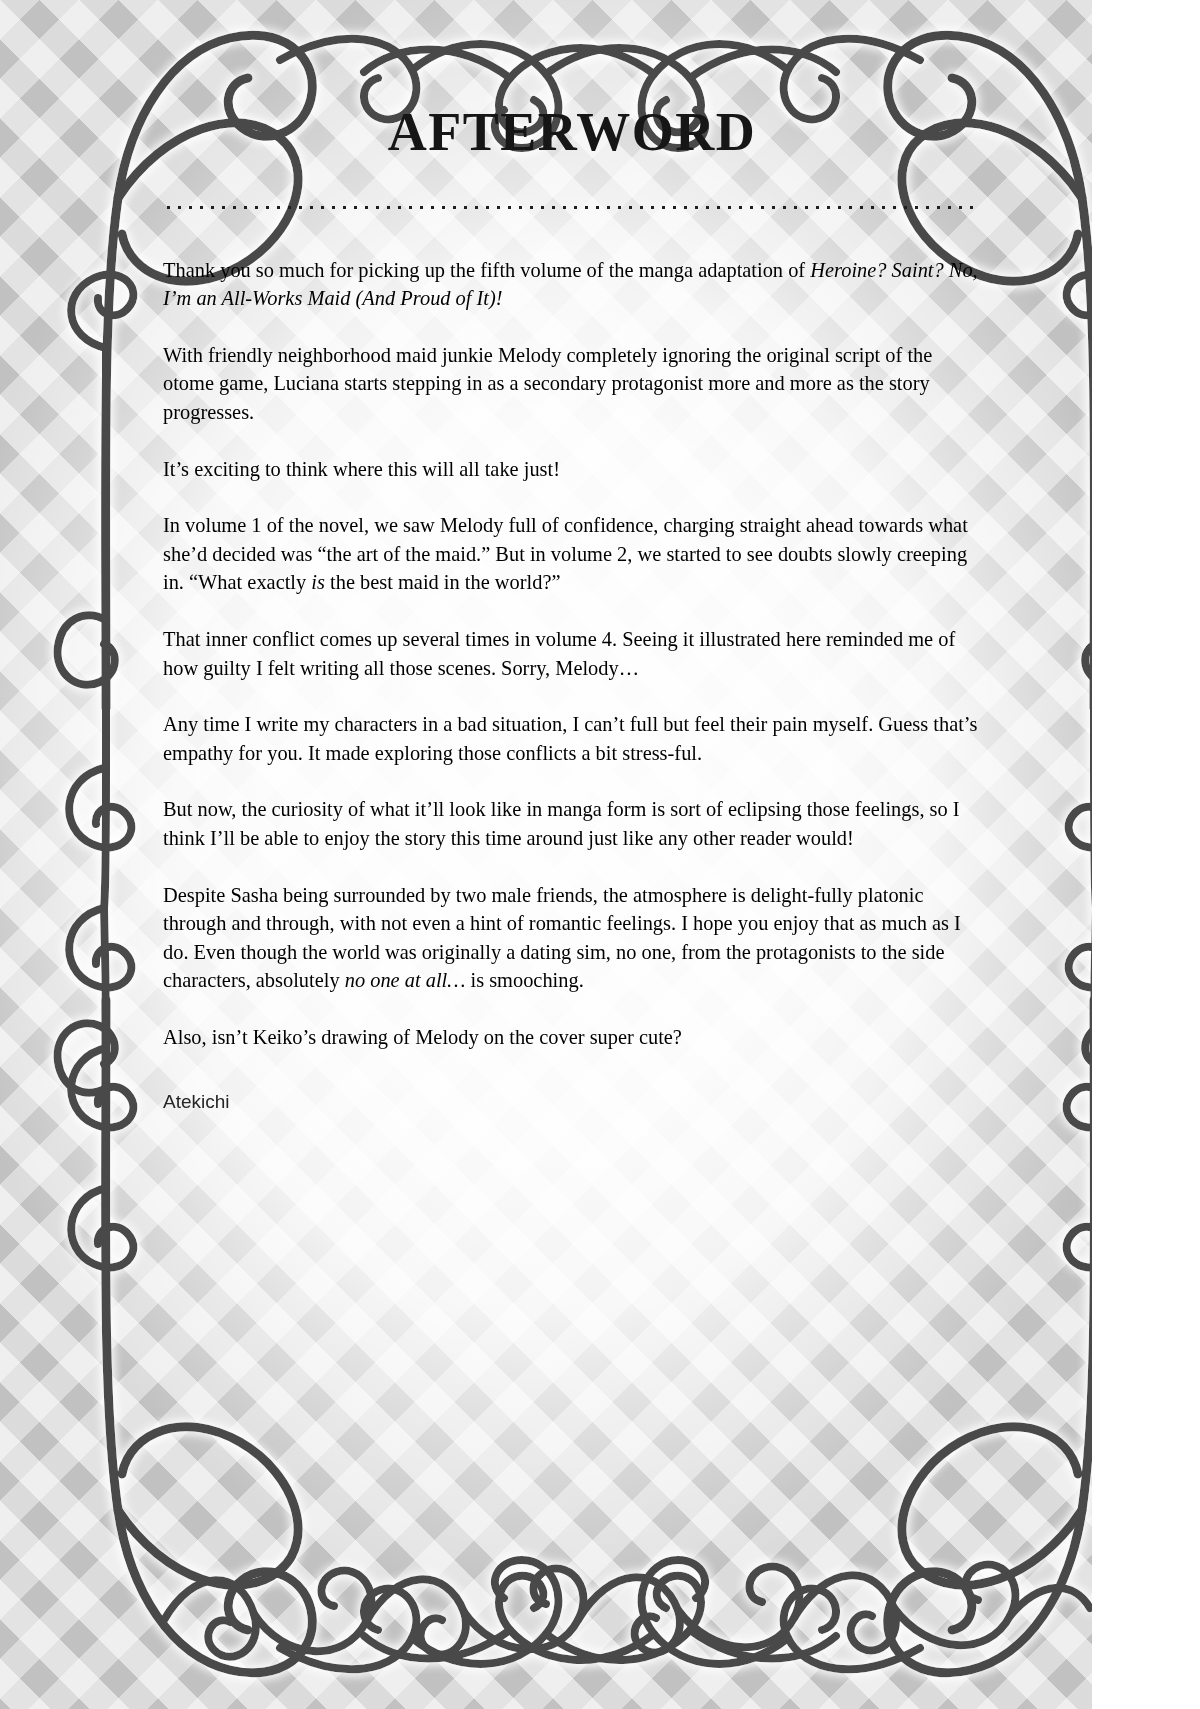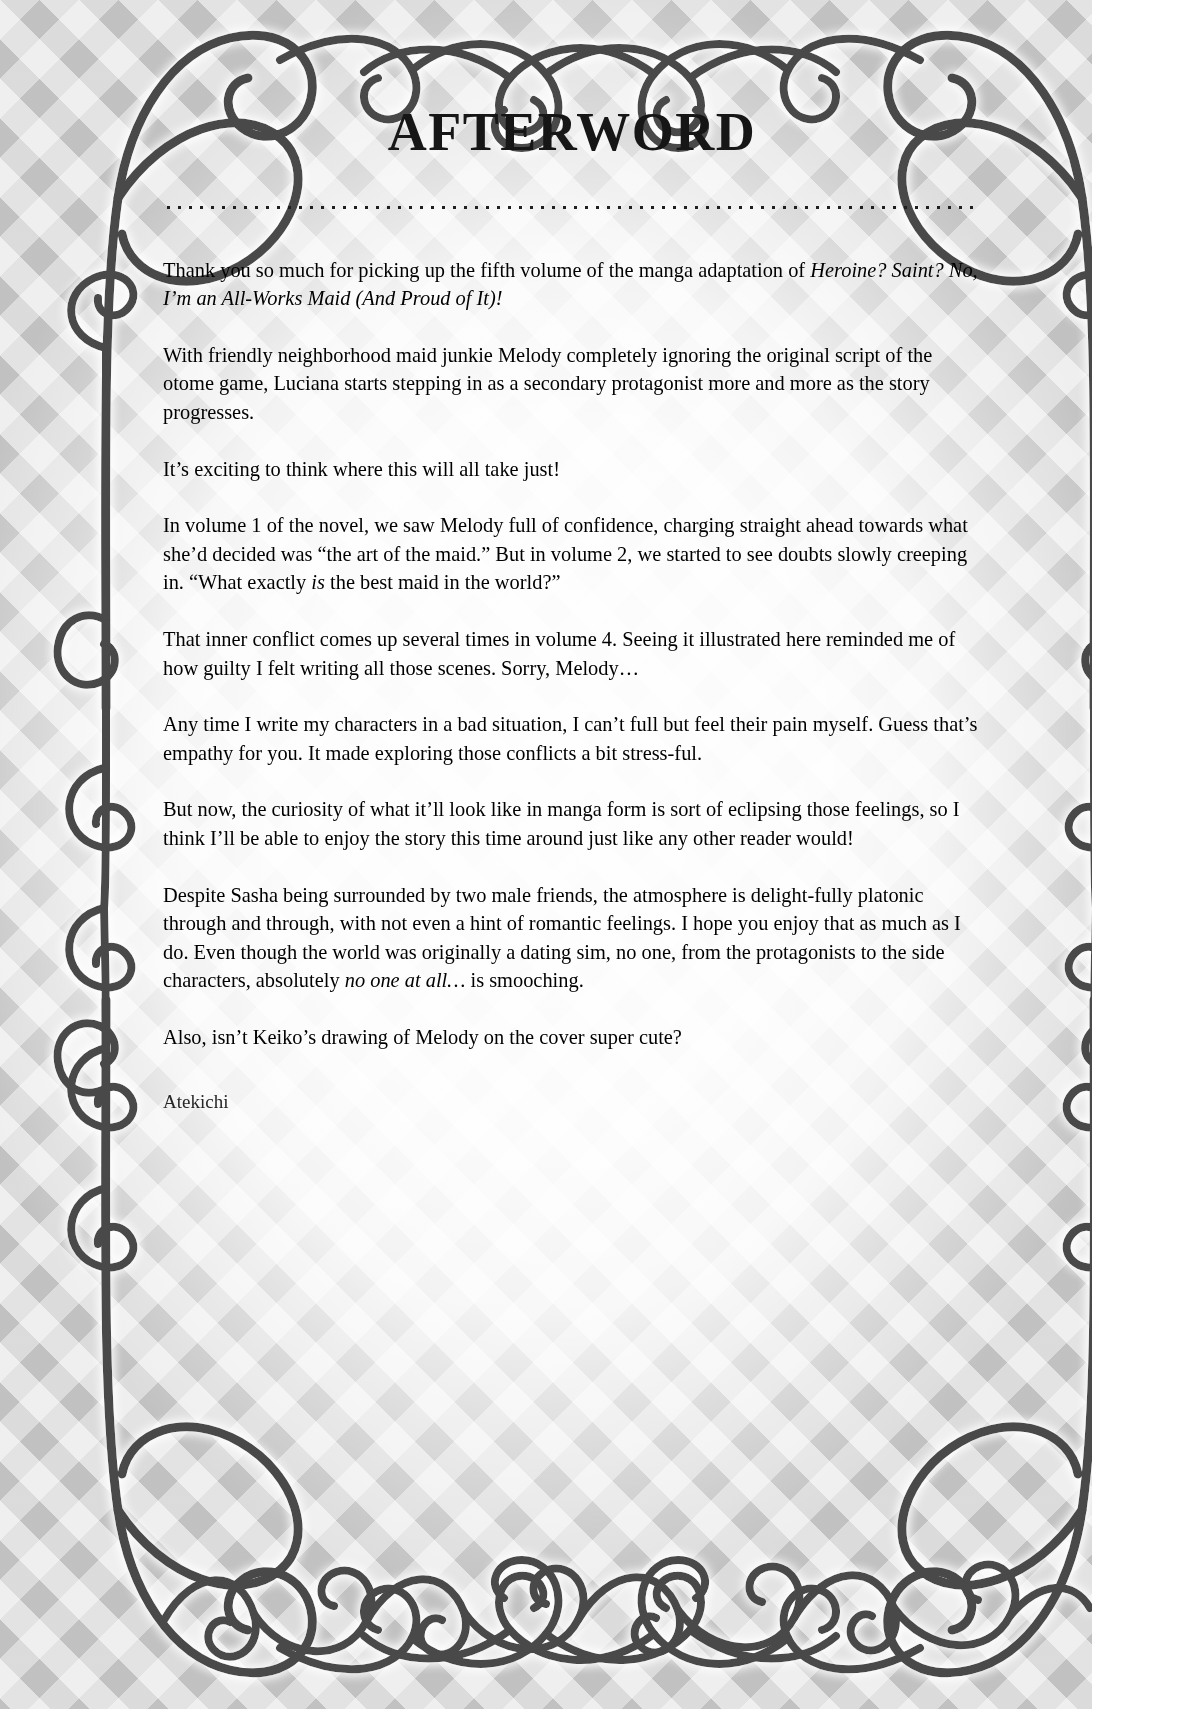--- a/index.html
+++ b/index.html
@@ -103,21 +103,21 @@
     text-align: left;
     font-family: "Liberation Serif", "DejaVu Serif", serif;
   }
   .para em { font-style: italic; }
 
   .signature {
     font-size: 19px;
     line-height: 28px;
     color: #262626;
     margin: 36px 0 0 0;
-    font-family: Liberation Serif, serif;
+    font-family: Liberation Sans, sans-serif;
   }
 </style>
 </head>
 <body>
 
 <div class="page">
 
   <div class="argyle"></div>
   <div class="sheet-glow"></div>
 

